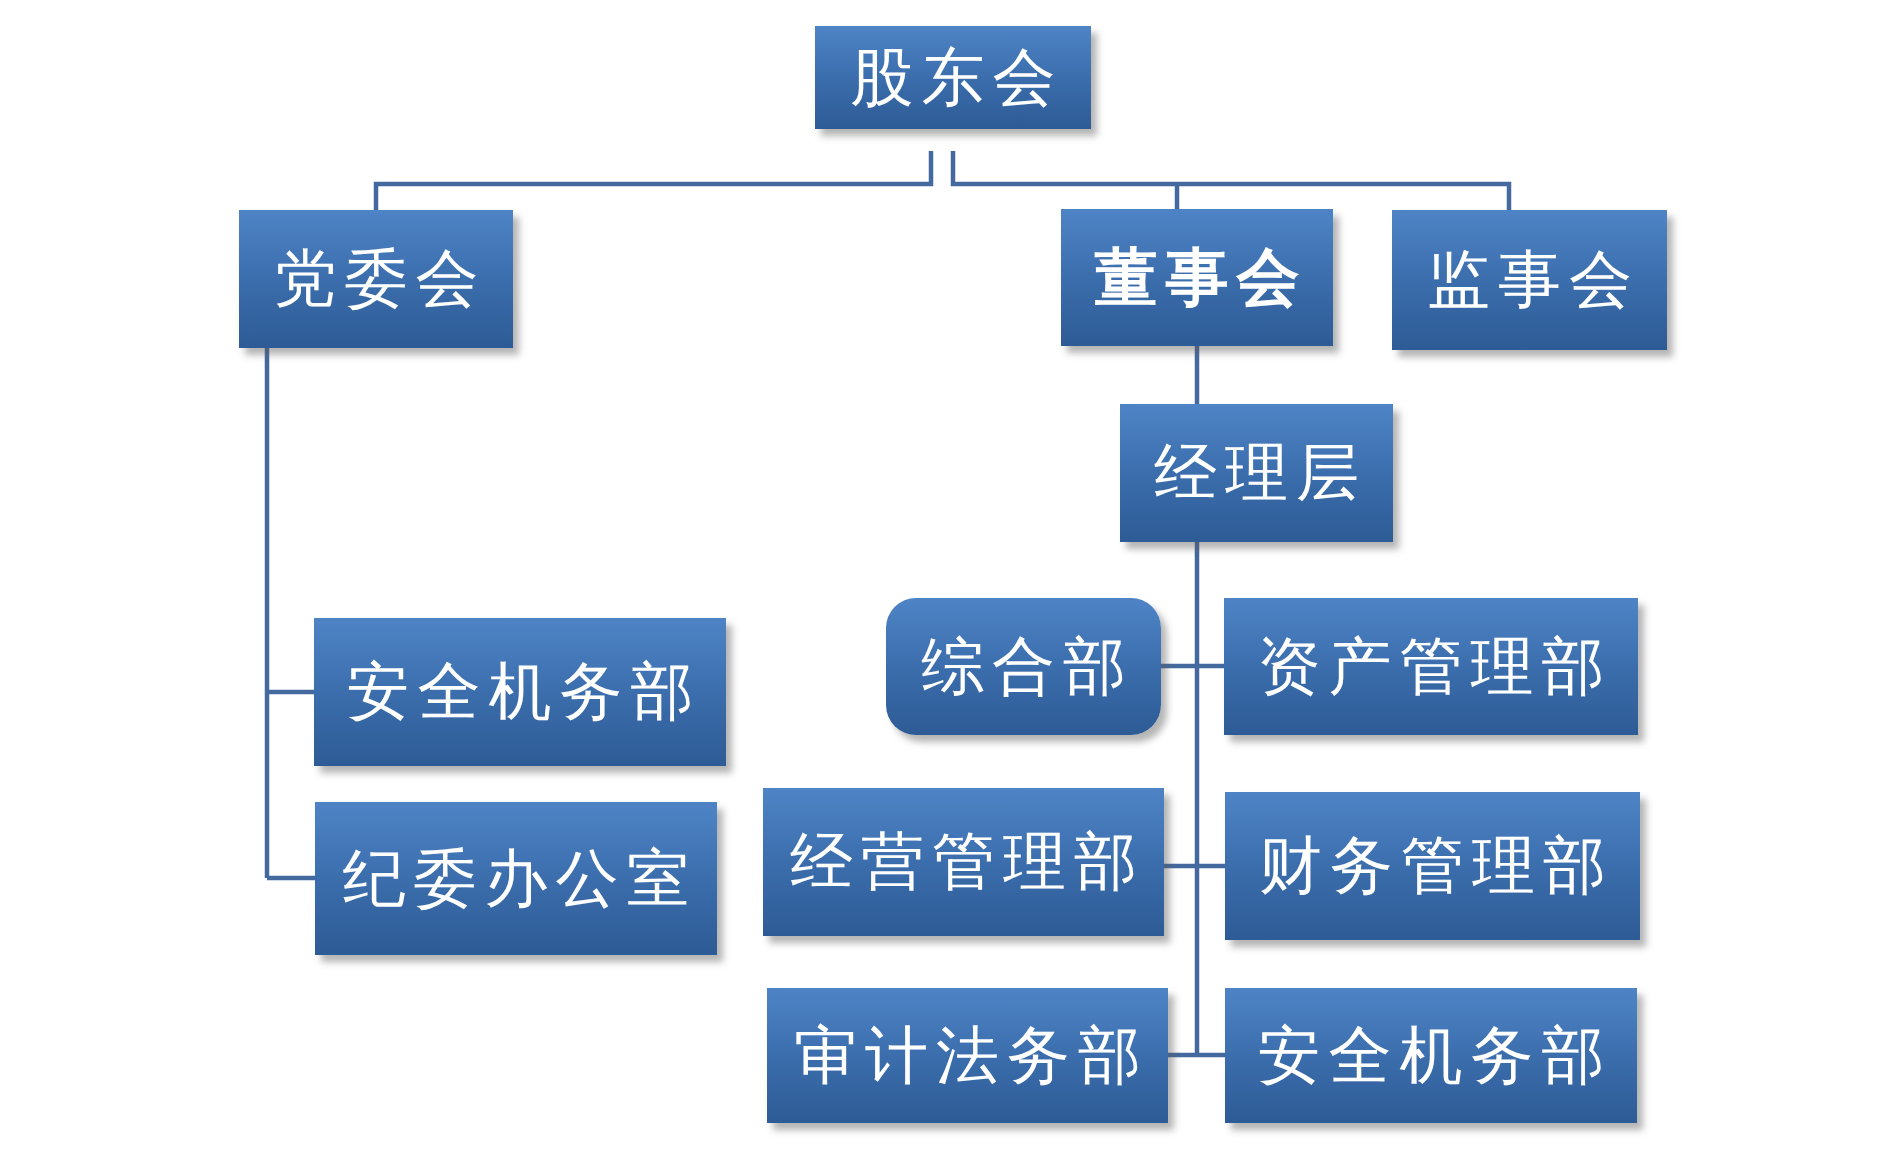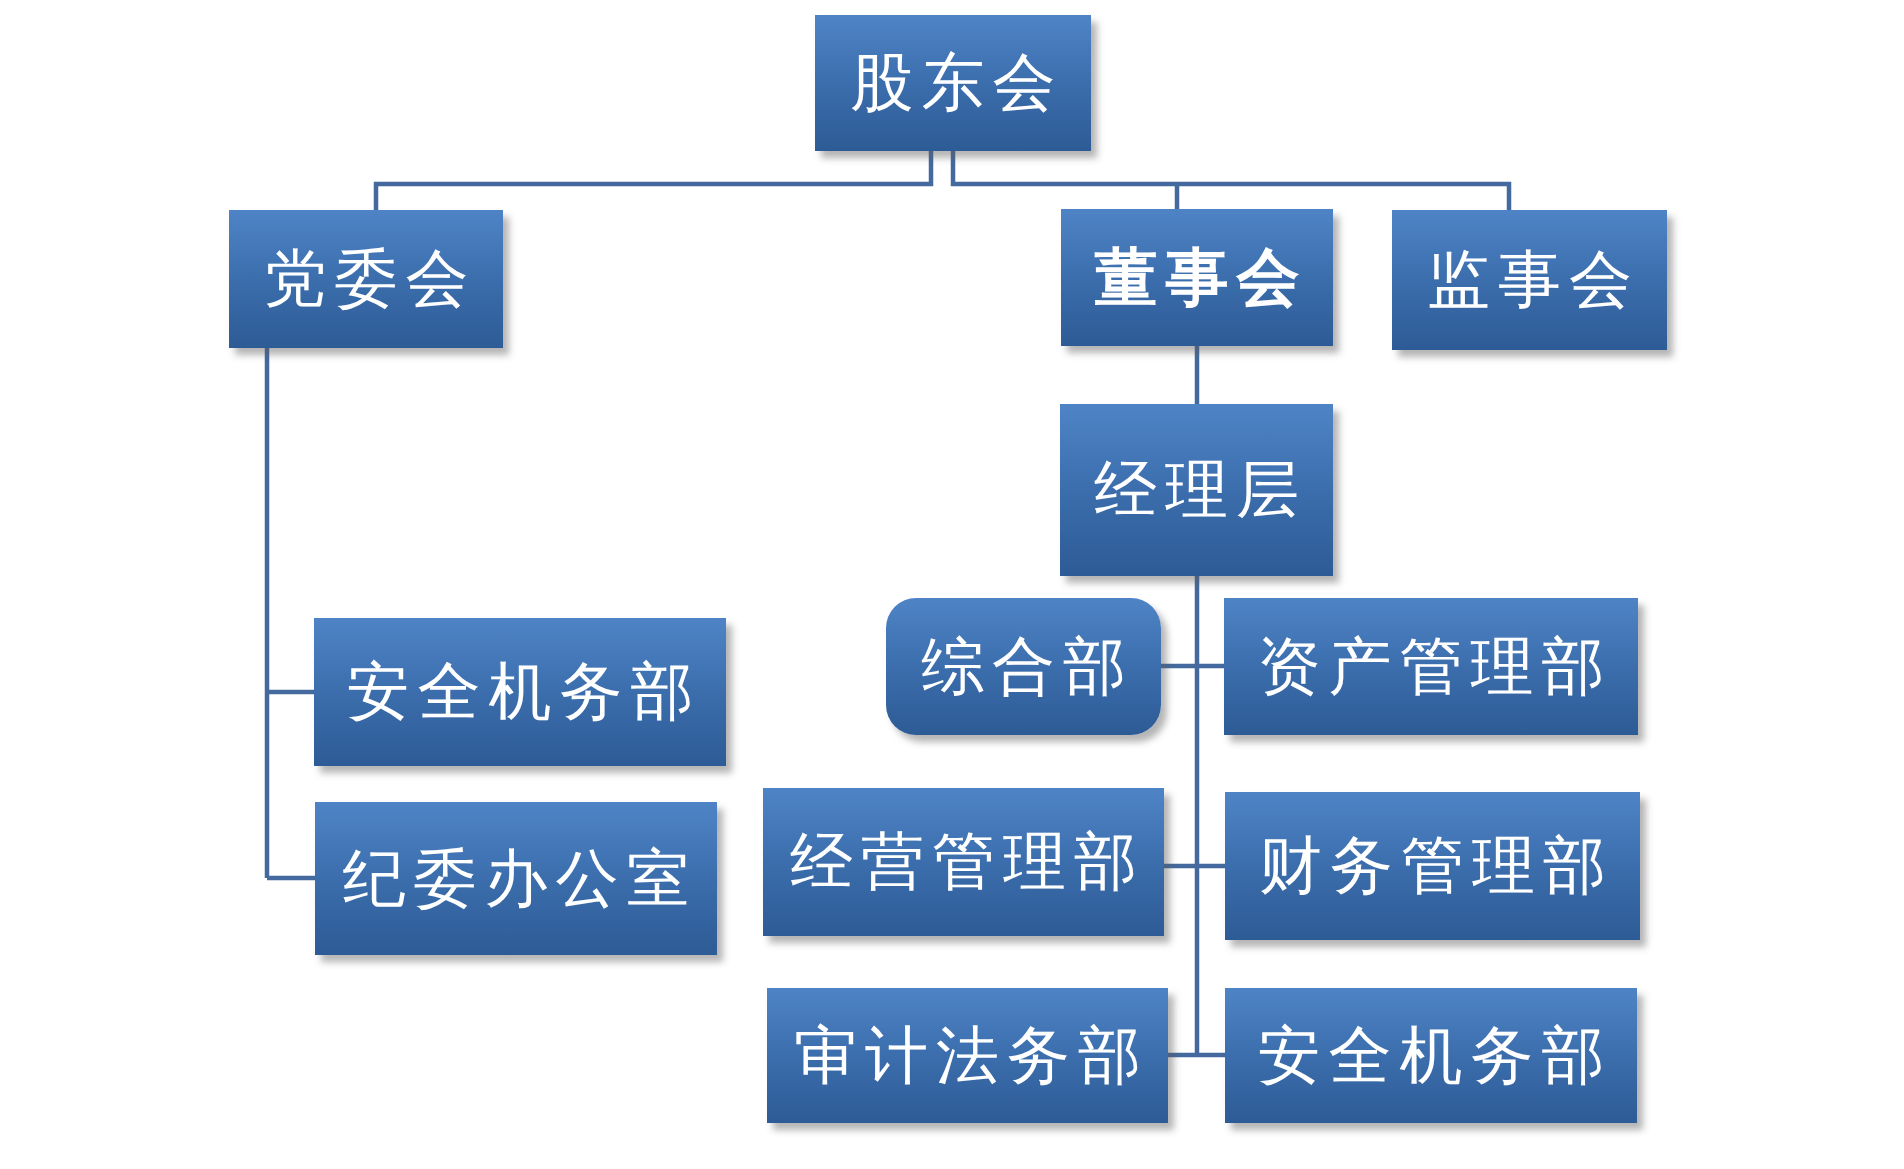--- a/index.html
+++ b/index.html
@@ -35,25 +35,25 @@
       <polyline points="1197,345 1197,405" stroke="#44699E" stroke-width="4.5"></polyline>
       <polyline points="1197,540 1197,1055" stroke="#44699E" stroke-width="4.5"></polyline>
       <polyline points="1160,666 1225,666" stroke="#44699E" stroke-width="4.5"></polyline>
       <polyline points="1163,866 1226,866" stroke="#44699E" stroke-width="4.5"></polyline>
       <polyline points="1167,1055 1226,1055" stroke="#44699E" stroke-width="4.5"></polyline>
       <polyline points="267,347 267,878" stroke="#44699E" stroke-width="4.5"></polyline>
       <polyline points="267,692 315,692" stroke="#44699E" stroke-width="4.5"></polyline>
       <polyline points="267,878 316,878" stroke="#44699E" stroke-width="4.5"></polyline>
     </svg>
   <div id="nodes">
-      <div class="node" style="left: 815px; top: 15px; width: 276px; height: 136px;">股东会</div>
-      <div class="node" style="left: 229px; top: 210px; width: 274px; height: 138px; text-align: right;">党委会</div>
+      <div class="node" style="left: 815px; top: 26px; width: 276px; height: 103px;">股东会</div>
+      <div class="node" style="left: 239px; top: 210px; width: 274px; height: 138px; text-align: right;">党委会</div>
       <div class="node" style="left: 1061px; top: 209px; width: 272px; height: 137px; font-weight: bold;">董事会</div>
       <div class="node" style="left: 1392px; top: 210px; width: 275px; height: 140px;">监事会</div>
-      <div class="node" style="left: 1060px; top: 404px; width: 273px; height: 172px;">经理层</div>
+      <div class="node" style="left: 1120px; top: 404px; width: 273px; height: 138px;">经理层</div>
       <div class="node" style="left: 314px; top: 618px; width: 412px; height: 148px;">安全机务部</div>
       <div class="node" style="left: 315px; top: 802px; width: 402px; height: 153px;">纪委办公室</div>
       <div class="node" style="left: 886px; top: 598px; width: 275px; height: 137px; border-radius: 30px;">综合部</div>
       <div class="node" style="left: 1224px; top: 598px; width: 414px; height: 137px;">资产管理部</div>
       <div class="node" style="left: 763px; top: 788px; width: 401px; height: 148px;">经营管理部</div>
       <div class="node" style="left: 1225px; top: 792px; width: 415px; height: 148px;">财务管理部</div>
       <div class="node" style="left: 767px; top: 988px; width: 401px; height: 135px;">审计法务部</div>
       <div class="node" style="left: 1225px; top: 988px; width: 412px; height: 135px; text-align: center;">安全机务部</div>
     </div>
 </div>

